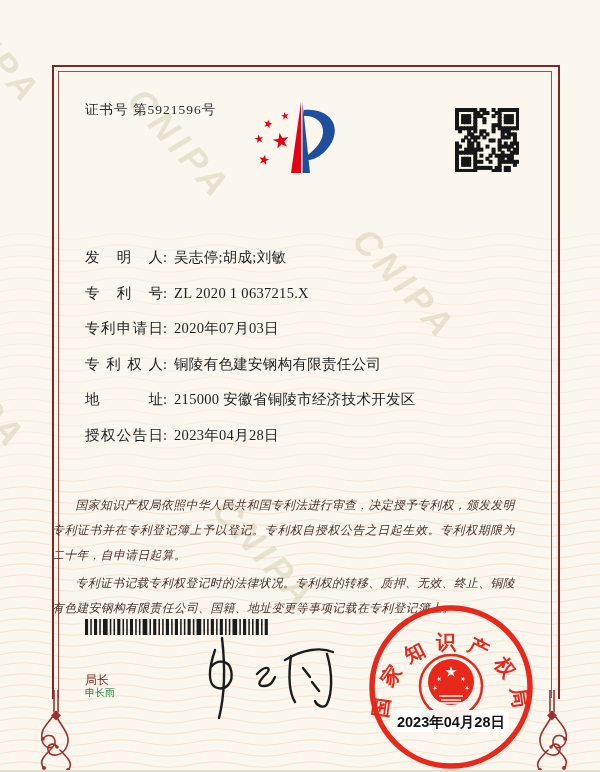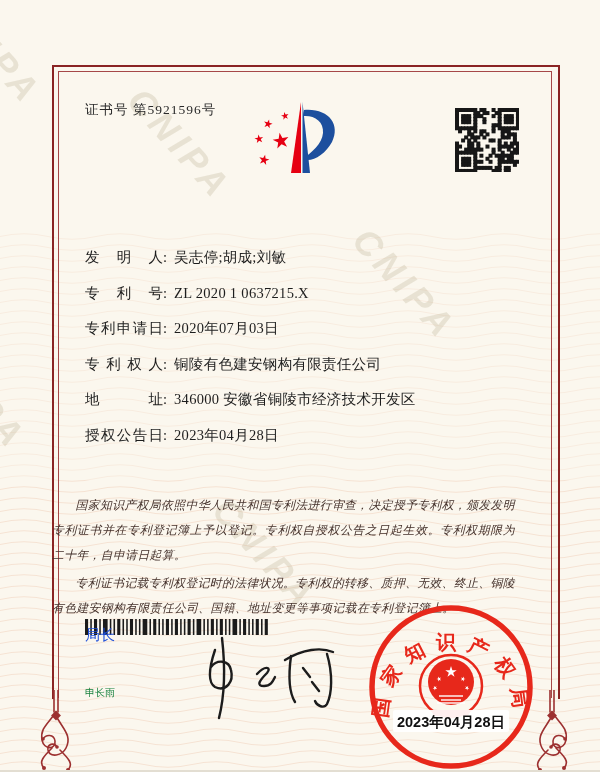--- a/index.html
+++ b/index.html
@@ -32,21 +32,21 @@
   .frow{position:relative;height:35.6px;font-size:14.5px;color:#1d1d1d;white-space:nowrap;}
   .flabel{display:inline-block;width:78px;text-align:justify;text-align-last:justify;}
   .fcolon{display:inline-block;margin-right:7px;}
   .fvalue{letter-spacing:.3px;}
   .pair2{position:absolute;left:220px;top:0;}
   .legal{position:absolute;left:52px;top:493px;width:463px;z-index:4;
       font-size:11.8px;line-height:25px;color:#44312b;font-style:italic;
       letter-spacing:.4px;text-align:justify;}
   .legal p{margin:0 0 3px 0;text-indent:2em;}
   #barcode{position:absolute;left:85px;top:619px;width:185px;height:16px;z-index:4;}
-  .sig-title{position:absolute;left:85px;top:626px;font-size:15px;color:#1d4ed8;
+  .sig-title{position:absolute;left:85px;top:672px;font-size:12px;color:#7f1d1d;
       font-family:"Liberation Sans",sans-serif;z-index:4;}
   .sig-name{position:absolute;left:85px;top:686px;font-size:10px;color:#15803d;
       font-family:"Liberation Sans",sans-serif;z-index:4;}
   #signature{position:absolute;left:185px;top:634px;z-index:4;}
   #seal{position:absolute;left:365px;top:602px;z-index:6;}
   .seal-date{font-family:"Liberation Sans",sans-serif;font-weight:bold;}
 </style>
 </head>
 <body>
 
@@ -362,21 +362,21 @@
     <div class="frow">
       <span class="flabel">专利号</span><span class="fcolon">:</span><span class="fvalue">ZL 2020 1 0637215.X</span>
     </div>
     <div class="frow">
       <span class="flabel">专利申请日</span><span class="fcolon">:</span><span class="fvalue">2020年07月03日</span>
     </div>
     <div class="frow">
       <span class="flabel">专利权人</span><span class="fcolon">:</span><span class="fvalue">铜陵有色建安钢构有限责任公司</span>
     </div>
     <div class="frow">
-      <span class="flabel">地址</span><span class="fcolon">:</span><span class="fvalue">346000 安徽省铜陵市经济技术开发区</span>
+      <span class="flabel">地址</span><span class="fcolon">:</span><span class="fvalue">215000 安徽省铜陵市经济技术开发区</span>
     </div>
     <div class="frow">
       <span class="flabel">授权公告日</span><span class="fcolon">:</span><span class="fvalue">2023年04月28日</span>
     </div>
   </div>
 
   <div class="legal">
     <p>国家知识产权局依照中华人民共和国专利法进行审查，决定授予专利权，颁发发明专利证书并在专利登记簿上予以登记。专利权自授权公告之日起生效。专利权期限为二十年，自申请日起算。</p>
     <p>专利证书记载专利权登记时的法律状况。专利权的转移、质押、无效、终止、铜陵有色建安钢构有限责任公司、国籍、地址变更等事项记载在专利登记簿上。</p>
   </div>

